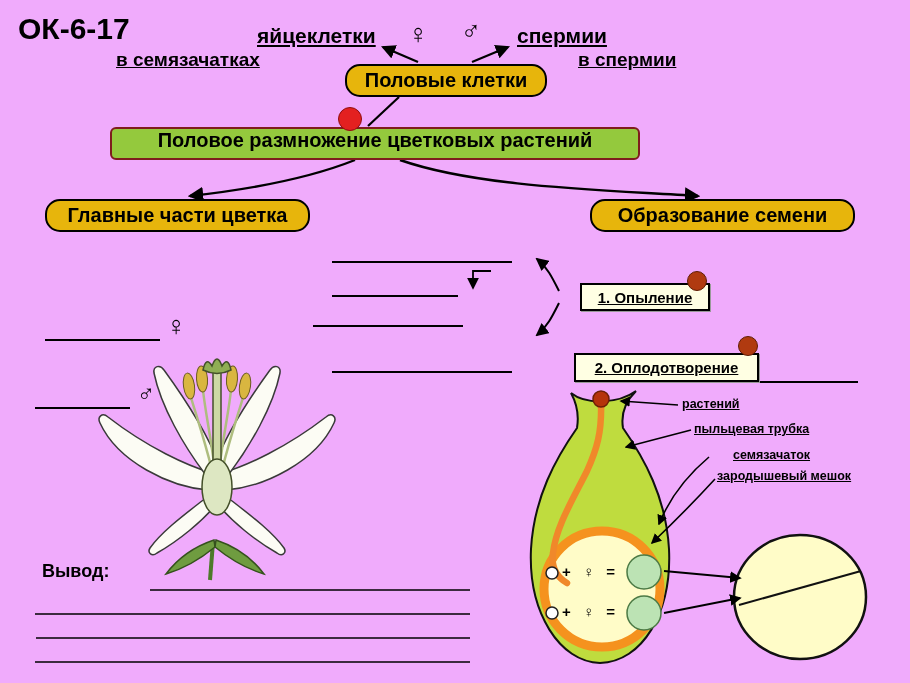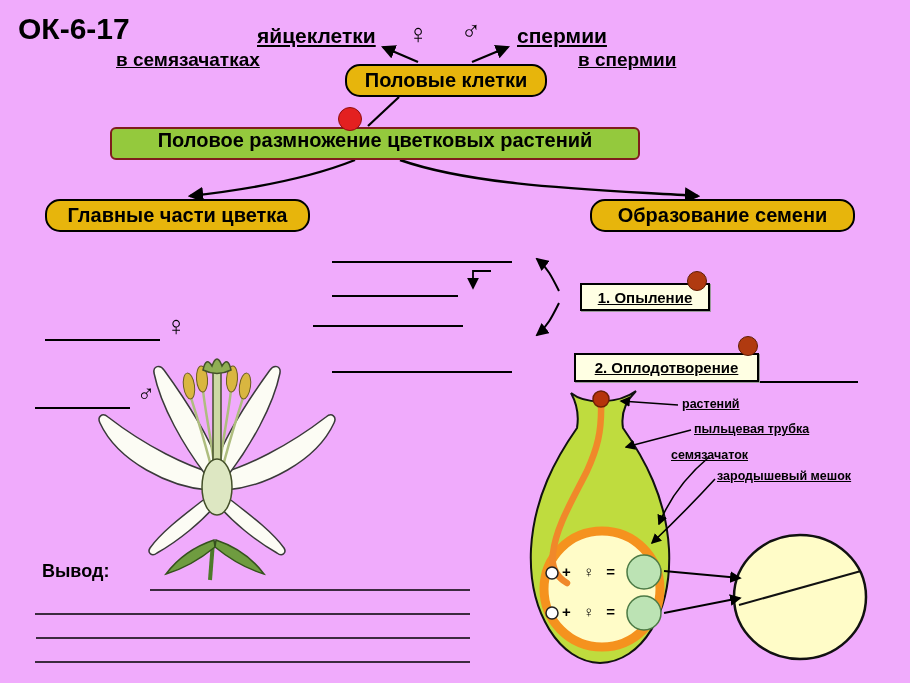--- a/index.html
+++ b/index.html
@@ -157,21 +157,21 @@
 
   <div class="dot red-dot" style="left:338px; top:107px;"></div>
   <div class="dot brown-dot" style="left:687px; top:271px;"></div>
   <div class="dot brown-dot" style="left:738px; top:336px;"></div>
 
   <div class="txt" style="left:166px; top:312px; font-size:27px;">♀</div>
   <div class="txt" style="left:137px; top:381px; font-size:24px;">♂</div>
 
   <div class="txt small-label" style="left:682px; top:398px;">растений</div>
   <div class="txt small-label" style="left:694px; top:423px;">пыльцевая трубка</div>
-  <div class="txt small-label" style="left:671px; top:449px;text-align:right;">семязачаток</div>
+  <div class="txt small-label" style="left:733px; top:449px;text-align:right;">семязачаток</div>
   <div class="txt small-label" style="left:717px; top:470px;">зародышевый мешок</div>
 
   <div class="txt formula" style="left:562px; top:564px;">+ ♀ =</div>
   <div class="txt formula" style="left:562px; top:604px;">+ ♀ =</div>
 
   <div class="txt b" style="left:42px; top:562px; font-size:18px;">Вывод:</div>
 
 </div>
 
 </body></html>

